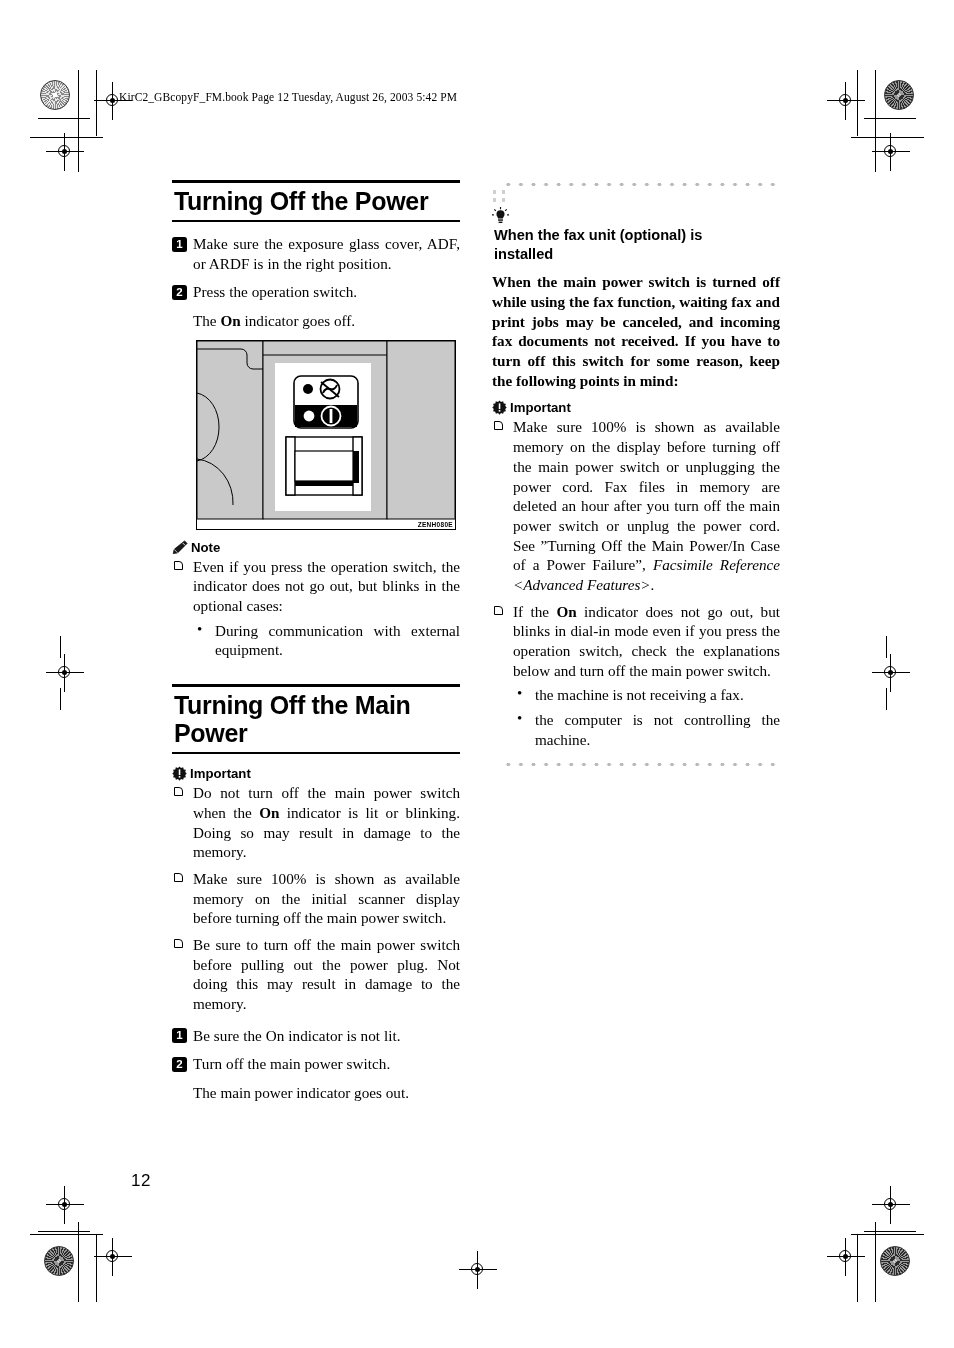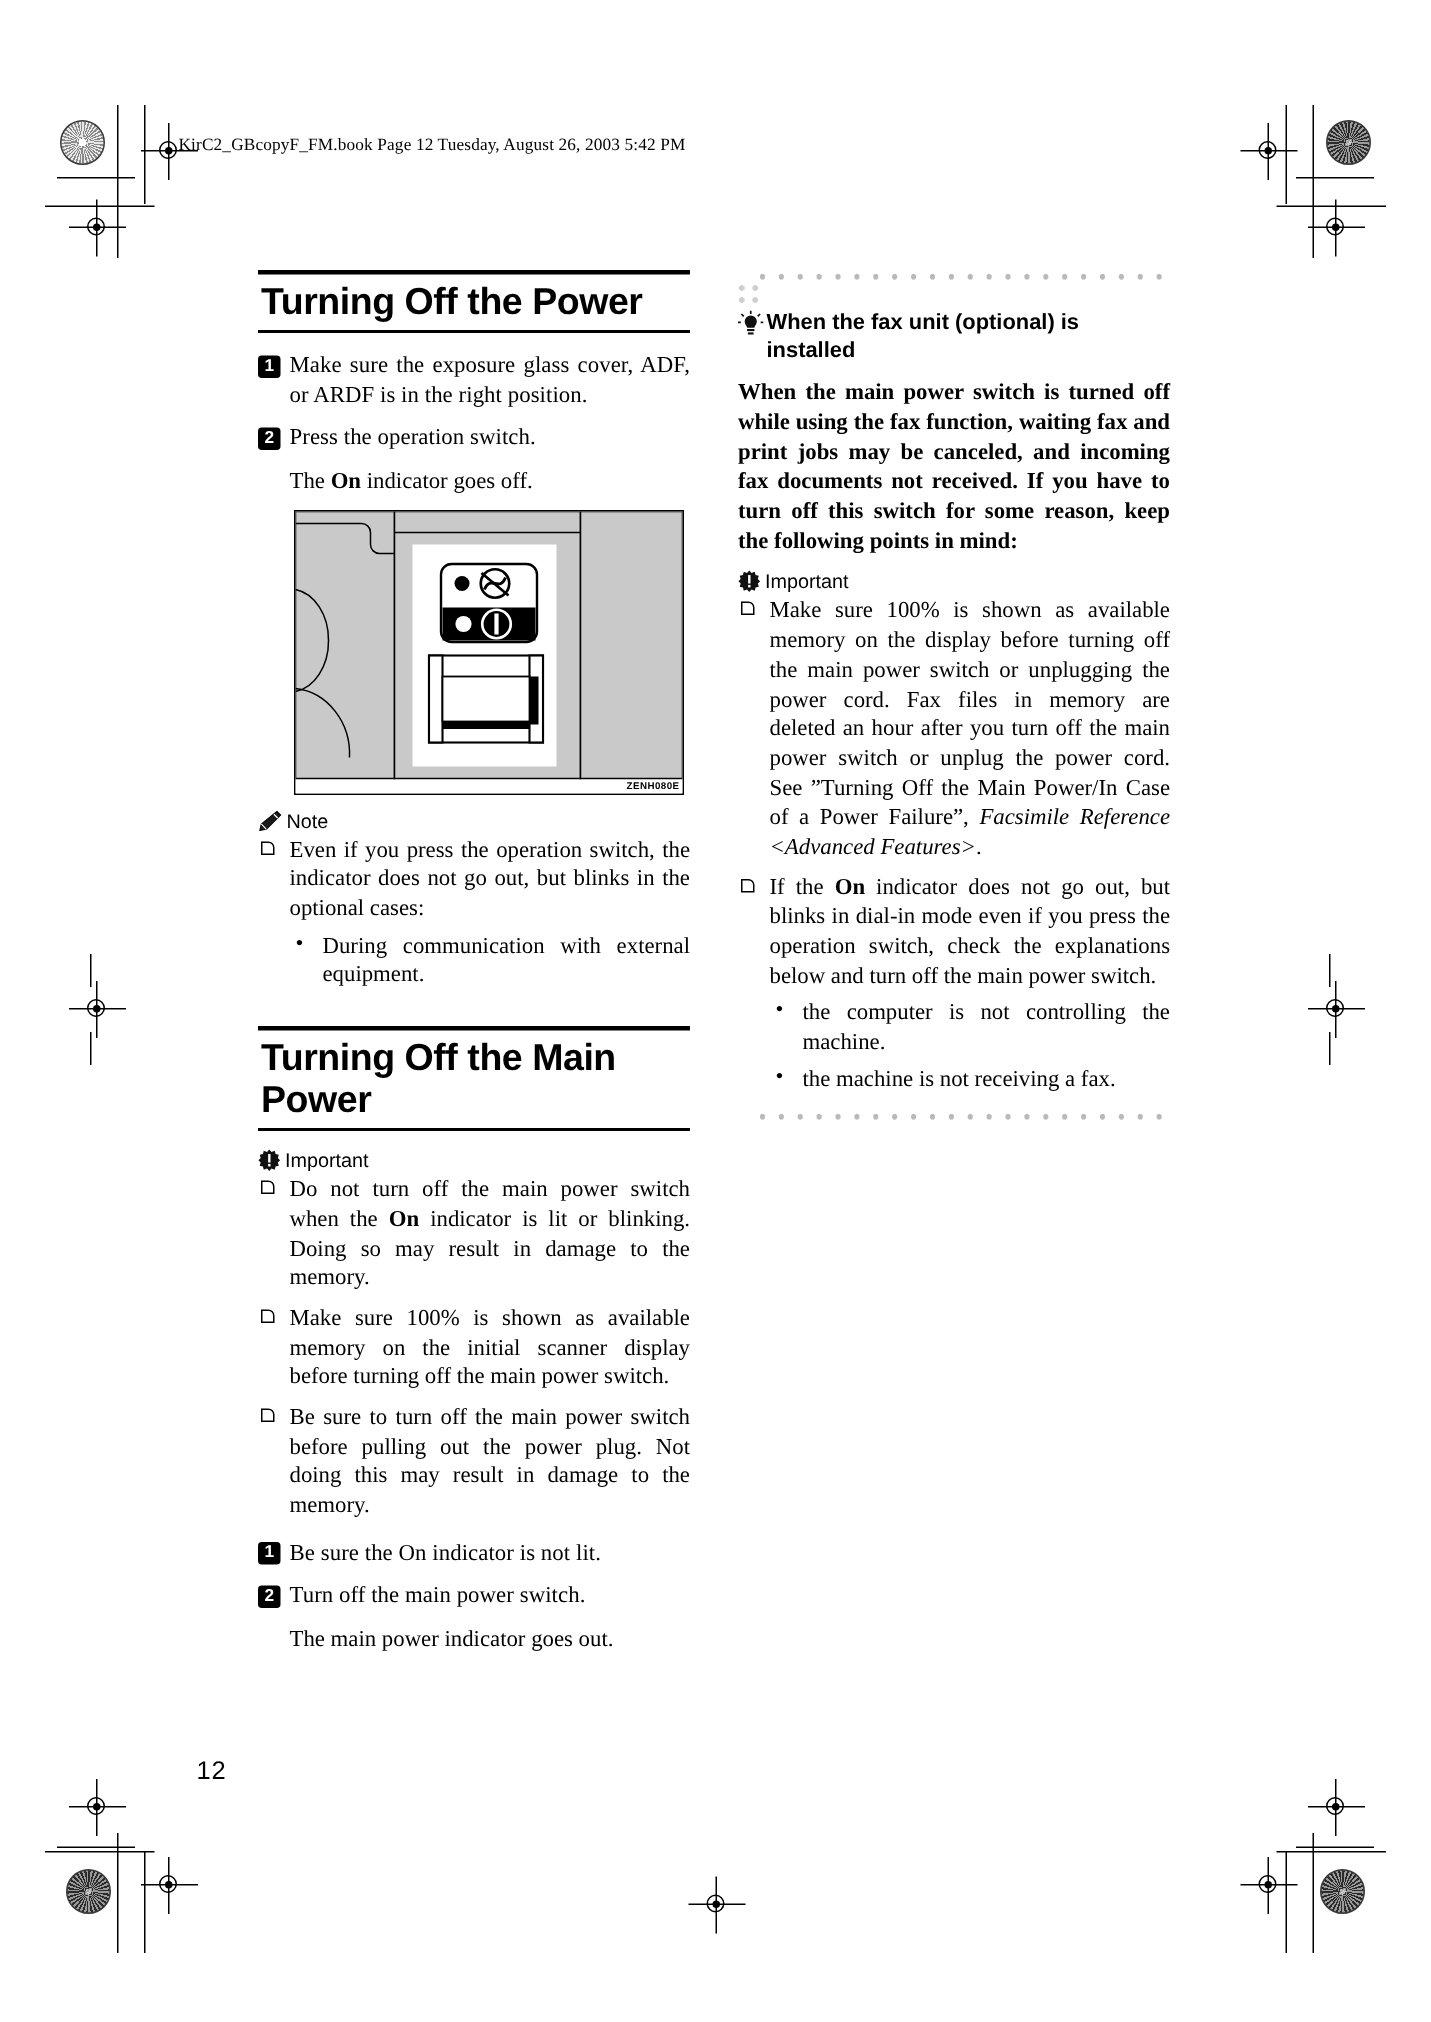--- a/index.html
+++ b/index.html
@@ -134,21 +134,21 @@
     margin: 0 0 9px 21px;
     text-align: justify;
   }
   .step-body b { font-weight: bold; }
 
   
   .block-label {
     display: flex;
     align-items: flex-start;
     font-family: "Liberation Sans", sans-serif;
-    font-weight: normal;
+    font-weight: bold;
     font-size: 13.2px;
     margin: 0 0 2px 0;
   }
   .block-label .lbl-txt { margin-left: 3px; }
 
   .bullets { margin: 0; padding: 0; list-style: none; }
   .bullets > li {
     position: relative;
     padding-left: 21px;
     margin-bottom: 7px;
@@ -226,20 +226,21 @@
     background-size: 9px 8px;
   }
   .tip-head {
     display: flex;
     align-items: flex-start;
     font-family: "Liberation Sans", sans-serif;
     font-weight: bold;
     font-size: 14.6px;
     line-height: 1.28;
     margin: 10px 0 9px 0;
+    flex-direction: column;
   }
   .tip-head .tip-txt { margin-left: 2px; max-width: 250px; }
   .tip-para {
     font-size: 15.2px;
     line-height: 1.295;
     text-align: justify;
     margin: 0 0 10px 0;
     font-weight: bold;
   }
 
@@ -499,22 +500,22 @@
 
     <ul class="bullets">
       <li>
         <span class="sqmark"></span>
         <span>Make sure 100% is shown as available memory on the display before turning off the main power switch or unplugging the power cord. Fax files in memory are deleted an hour after you turn off the main power switch or unplug the power cord. See ”Turning Off the Main Power/In Case of a Power Failure”, </span><i>Facsimile Reference &lt;Advanced Features&gt;</i><span>.</span>
       </li>
       <li>
         <span class="sqmark"></span>
         <span>If the </span><b>On</b><span> indicator does not go out, but blinks in dial-in mode even if you press the operation switch, check the explanations below and turn off the main power switch.</span>
         <ul class="subbullets">
+          <li>the machine is not receiving a fax.</li>
           <li>the computer is not controlling the machine.</li>
-          <li>the machine is not receiving a fax.</li>
         </ul>
       </li>
     </ul>
 
     <div class="dots-bottom"></div>
   </div>
 </div>
 
 <div class="page-num">12</div>
 

